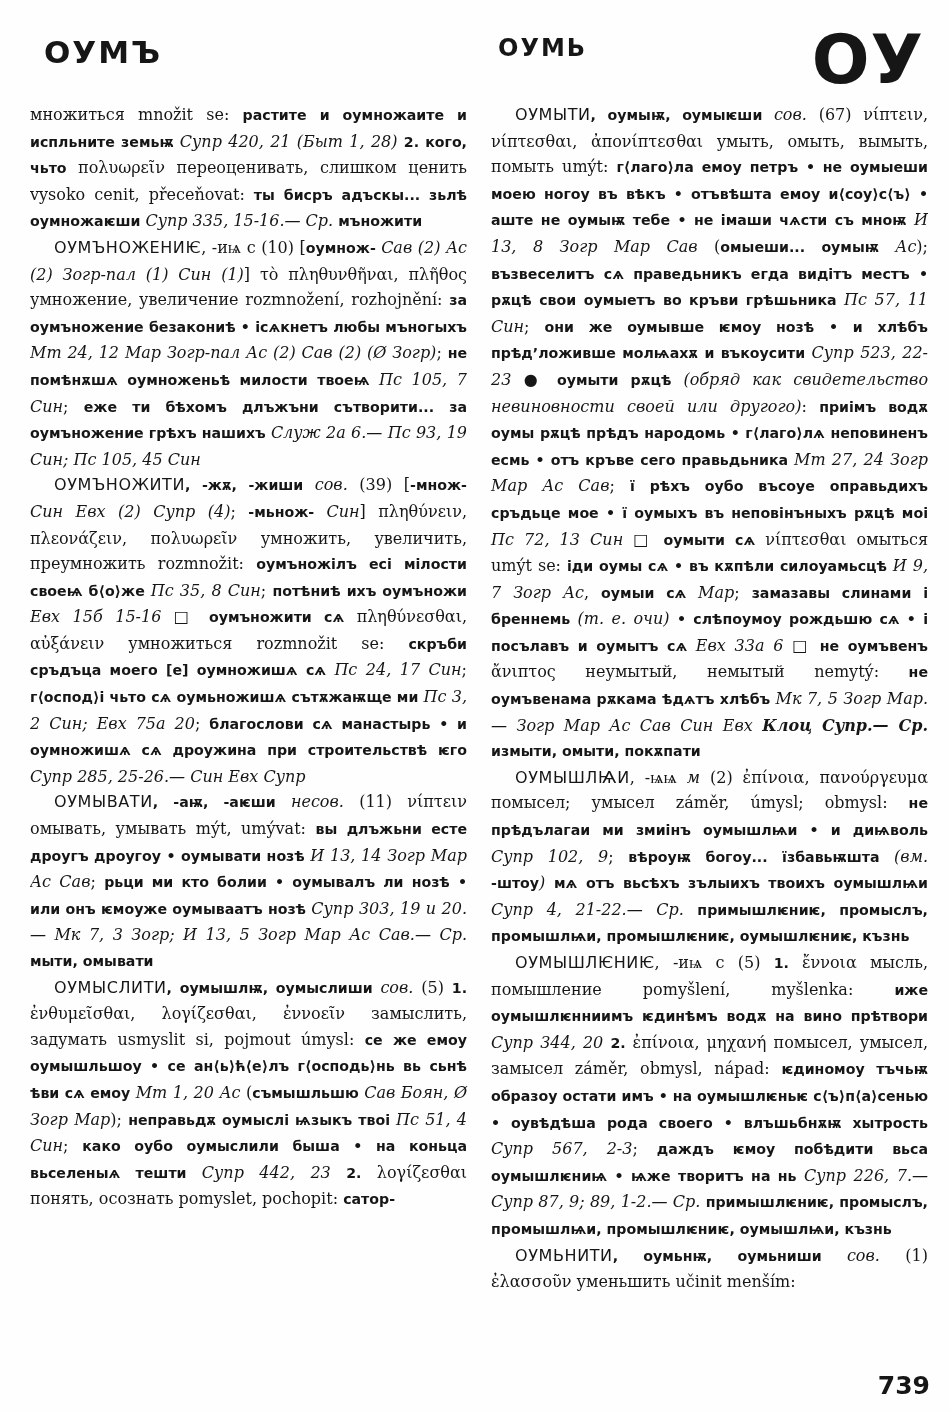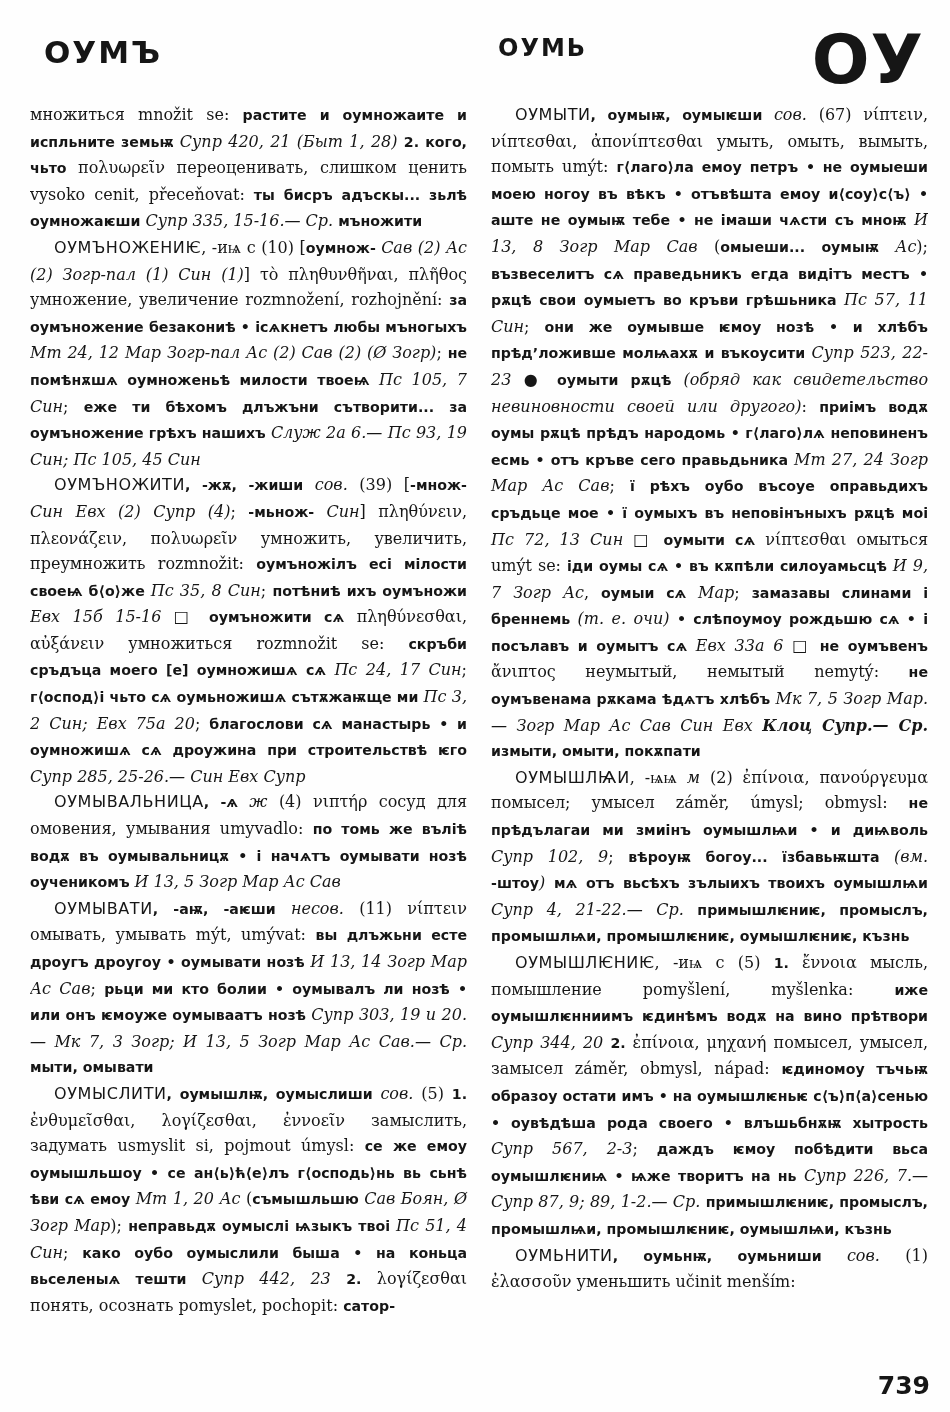--- a/index.html
+++ b/index.html
@@ -75,21 +75,20 @@
     <span class="rh-left">ОУМЪ</span>
     <span class="rh-center">ОУМЬ</span>
     <span class="rh-right">ОУ</span>
   </header>
 
   <main class="columns">
     <div class="col">
         <p><span class="s-n">множиться množit se: </span><span class="s-b">растите и оумножаите и испльните земьѭ </span><span class="s-i">Супр 420, 21 (Быт 1, 28) </span><span class="s-b">2. кого, чьто </span><span class="s-n">πολυωρεῖν переоценивать, слишком ценить vysoko cenit, přeceňovat: </span><span class="s-b">ты бисръ адъскы... зьлѣ оумножаѥши </span><span class="s-i">Супр 335, 15-16.— Ср. </span><span class="s-b">мъножити</span></p>
         <p class="indent"><span class="s-hw">ОУМЪНОЖЕНИѤ</span><span class="s-n">, -иѩ с (10) [</span><span class="s-b">оумнож- </span><span class="s-i">Сав (2) Ас (2) Зогр-пал (1) Син (1)</span><span class="s-n">] τὸ πληθυνθῆναι, πλῆθος умножение, увеличение rozmnožení, rozhojnění: </span><span class="s-b">за оумъножение безакониѣ • ісѧкнетъ любы мъногыхъ </span><span class="s-i">Мт 24, 12 Мар Зогр-пал Ас (2) Сав (2) (Ø Зогр)</span><span class="s-n">; </span><span class="s-b">не помѣнѫшѧ оумноженьѣ милости твоеѩ </span><span class="s-i">Пс 105, 7 Син</span><span class="s-n">; </span><span class="s-b">еже ти бѣхомъ длъжъни сътворити... за оумъножение грѣхъ нашихъ </span><span class="s-i">Служ 2а 6.— Пс 93, 19 Син; Пс 105, 45 Син</span></p>
         <p class="indent"><span class="s-hw">ОУМЪНОЖИТИ</span><span class="s-b">, -жѫ, -жиши </span><span class="s-i">сов. </span><span class="s-n">(39) [</span><span class="s-b">-множ- </span><span class="s-i">Син Евх (2) Супр (4)</span><span class="s-n">; </span><span class="s-b">-мьнож- </span><span class="s-i">Син</span><span class="s-n">] πληθύνειν, πλεονάζειν, πολυωρεῖν умножить, увеличить, преумножить rozmnožit: </span><span class="s-b">оумъножілъ есі мілости своеѩ б⟨о⟩же </span><span class="s-i">Пс 35, 8 Син</span><span class="s-n">; </span><span class="s-b">потѣниѣ ихъ оумъножи </span><span class="s-i">Евх 15б 15-16</span><span class="s-n"> □ </span><span class="s-b">оумъножити сѧ </span><span class="s-n">πληθύνεσθαι, αὐξάνειν умножиться rozmnožit se: </span><span class="s-b">скръби сръдъца моего [е] оумножишѧ сѧ </span><span class="s-i">Пс 24, 17 Син</span><span class="s-n">; </span><span class="s-b">г⟨оспод⟩і чьто сѧ оумьножишѧ сътѫжаѭще ми </span><span class="s-i">Пс 3, 2 Син; Евх 75а 20</span><span class="s-n">; </span><span class="s-b">благослови сѧ манастырь • и оумножишѧ сѧ дроужина при строительствѣ ѥго </span><span class="s-i">Супр 285, 25-26.— Син Евх Супр</span></p>
-        <p class="indent"><span class="s-hw">ОУМЫВАЛЬНИЦА</span><span class="s-b">, -ѧ </span><span class="s-i">ж </span><span class="s-n">(4) νιπτήρ сосуд для омовения, умывания umyvadlo: </span><span class="s-b">по томь же въліѣ водѫ въ оумывальницѫ • і начѧтъ оумывати нозѣ оученикомъ </span><span class="s-i">И 13, 5 Зогр Мар Ас Сав</span></p>
         <p class="indent"><span class="s-hw">ОУМЫВАТИ</span><span class="s-b">, -аѭ, -аѥши </span><span class="s-i">несов. </span><span class="s-n">(11) νίπτειν омывать, умывать mýt, umývat: </span><span class="s-b">вы длъжьни есте дроугъ дроугоу • оумывати нозѣ </span><span class="s-i">И 13, 14 Зогр Мар Ас Сав</span><span class="s-n">; </span><span class="s-b">рьци ми кто болии • оумывалъ ли нозѣ • или онъ ѥмоуже оумываатъ нозѣ </span><span class="s-i">Супр 303, 19 и 20.— Мк 7, 3 Зогр; И 13, 5 Зогр Мар Ас Сав.— Ср. </span><span class="s-b">мыти, омывати</span></p>
         <p class="indent"><span class="s-hw">ОУМЫСЛИТИ</span><span class="s-b">, оумышлѭ, оумыслиши </span><span class="s-i">сов. </span><span class="s-n">(5) </span><span class="s-b">1. </span><span class="s-n">ἐνθυμεῖσθαι, λογίζεσθαι, ἐννοεῖν замыслить, задумать usmyslit si, pojmout úmysl: </span><span class="s-b">се же емоу оумышльшоу • се ан⟨ь⟩ћ⟨е⟩лъ г⟨осподь⟩нь вь сьнѣ ѣви сѧ емоу </span><span class="s-i">Мт 1, 20 Ас </span><span class="s-n">(</span><span class="s-b">съмышльшю </span><span class="s-i">Сав Боян, Ø Зогр Мар</span><span class="s-n">); </span><span class="s-b">неправьдѫ оумыслі ѩзыкъ твоі </span><span class="s-i">Пс 51, 4 Син</span><span class="s-n">; </span><span class="s-b">како оубо оумыслили быша • на коньца вьселеныѧ тешти </span><span class="s-i">Супр 442, 23 </span><span class="s-b">2. </span><span class="s-n">λογίζεσθαι понять, осознать pomyslet, pochopit: </span><span class="s-b">сатор-</span></p>
       </div>
     <div class="col">
         <p class="indent"><span class="s-hw">ОУМЫТИ</span><span class="s-b">, оумыѭ, оумыѥши </span><span class="s-i">сов. </span><span class="s-n">(67) νίπτειν, νίπτεσθαι, ἀπονίπτεσθαι умыть, омыть, вымыть, помыть umýt: </span><span class="s-b">г⟨лаго⟩ла емоу петръ • не оумыеши моею ногоу въ вѣкъ • отъвѣшта емоу и⟨соу⟩с⟨ъ⟩ • аште не оумыѭ тебе • не імаши чѧсти съ мноѭ </span><span class="s-i">И 13, 8 Зогр Мар Сав </span><span class="s-n">(</span><span class="s-b">омыеши... оумыѭ </span><span class="s-i">Ас</span><span class="s-n">); </span><span class="s-b">възвеселитъ сѧ праведьникъ егда видітъ местъ • рѫцѣ свои оумыетъ во кръви грѣшьника </span><span class="s-i">Пс 57, 11 Син</span><span class="s-n">; </span><span class="s-b">они же оумывше ѥмоу нозѣ • и хлѣбъ прѣд’ложивше молѩахѫ и въкоусити </span><span class="s-i">Супр 523, 22-23 </span><span class="s-n">● </span><span class="s-b">оумыти рѫцѣ </span><span class="s-i">(обряд как свидетельство невиновности своей или другого)</span><span class="s-n">: </span><span class="s-b">приімъ водѫ оумы рѫцѣ прѣдъ народомь • г⟨лаго⟩лѧ неповиненъ есмь • отъ кръве сего правьдьника </span><span class="s-i">Мт 27, 24 Зогр Мар Ас Сав</span><span class="s-n">; </span><span class="s-b">ї рѣхъ оубо въсоуе оправьдихъ сръдьце мое • ї оумыхъ въ неповінъныхъ рѫцѣ моі </span><span class="s-i">Пс 72, 13 Син </span><span class="s-n">□ </span><span class="s-b">оумыти сѧ </span><span class="s-n">νίπτεσθαι омыться umýt se: </span><span class="s-b">іди оумы сѧ • въ кѫпѣли силоуамьсцѣ </span><span class="s-i">И 9, 7 Зогр Ас</span><span class="s-n">, </span><span class="s-b">оумыи сѧ </span><span class="s-i">Мар</span><span class="s-n">; </span><span class="s-b">замазавы слинами і бреннемь </span><span class="s-i">(т. е. очи) </span><span class="s-b">• слѣпоумоу рождьшю сѧ • і посълавъ и оумытъ сѧ </span><span class="s-i">Евх 33а 6 </span><span class="s-n">□ </span><span class="s-b">не оумъвенъ </span><span class="s-n">ἄνιπτος неумытый, немытый nemytý: </span><span class="s-b">не оумъвенама рѫкама ѣдѧтъ хлѣбъ </span><span class="s-i">Мк 7, 5 Зогр Мар.— Зогр Мар Ас Сав Син Евх </span><span class="s-bi">Клоц Супр.— Ср. </span><span class="s-b">измыти, омыти, покѫпати</span></p>
         <p class="indent"><span class="s-hw">ОУМЫШЛѨИ</span><span class="s-n">, -ѩѩ </span><span class="s-i">м </span><span class="s-n">(2) ἐπίνοια, πανούργευμα помысел; умысел záměr, úmysl; obmysl: </span><span class="s-b">не прѣдълагаи ми змиінъ оумышлѩи • и диѩволь </span><span class="s-i">Супр 102, 9</span><span class="s-n">; </span><span class="s-b">вѣроуѭ богоу... їзбавьѭшта </span><span class="s-i">(вм. </span><span class="s-b">-штоу</span><span class="s-i">) </span><span class="s-b">мѧ отъ вьсѣхъ зълыихъ твоихъ оумышлѩи </span><span class="s-i">Супр 4, 21-22.— Ср. </span><span class="s-b">примышлѥниѥ, промыслъ, промышлѩи, промышлѥниѥ, оумышлѥниѥ, къзнь</span></p>
         <p class="indent"><span class="s-hw">ОУМЫШЛѤНИѤ</span><span class="s-n">, -иѩ с (5) </span><span class="s-b">1. </span><span class="s-n">ἔννοια мысль, помышление pomyšlení, myšlenka: </span><span class="s-b">иже оумышлѥнниимъ ѥдинѣмъ водѫ на вино прѣтвори </span><span class="s-i">Супр 344, 20 </span><span class="s-b">2. </span><span class="s-n">ἐπίνοια, μηχανή помысел, умысел, замысел záměr, obmysl, nápad: </span><span class="s-b">ѥдиномоу тъчьѭ образоу остати имъ • на оумышлѥньѥ с⟨ъ⟩п⟨а⟩сенью • оувѣдѣша рода своего • влъшьбнѫѭ хытрость </span><span class="s-i">Супр 567, 2-3</span><span class="s-n">; </span><span class="s-b">даждъ ѥмоу побѣдити вьса оумышлѥниѩ • ѩже творитъ на нь </span><span class="s-i">Супр 226, 7.— Супр 87, 9; 89, 1-2.— Ср. </span><span class="s-b">примышлѥниѥ, промыслъ, промышлѩи, промышлѥниѥ, оумышлѩи, къзнь</span></p>
         <p class="indent"><span class="s-hw">ОУМЬНИТИ</span><span class="s-b">, оумьнѭ, оумьниши </span><span class="s-i">сов. </span><span class="s-n">(1) ἐλασσοῦν уменьшить učinit menším: </span></p>
       </div>
   </main>

